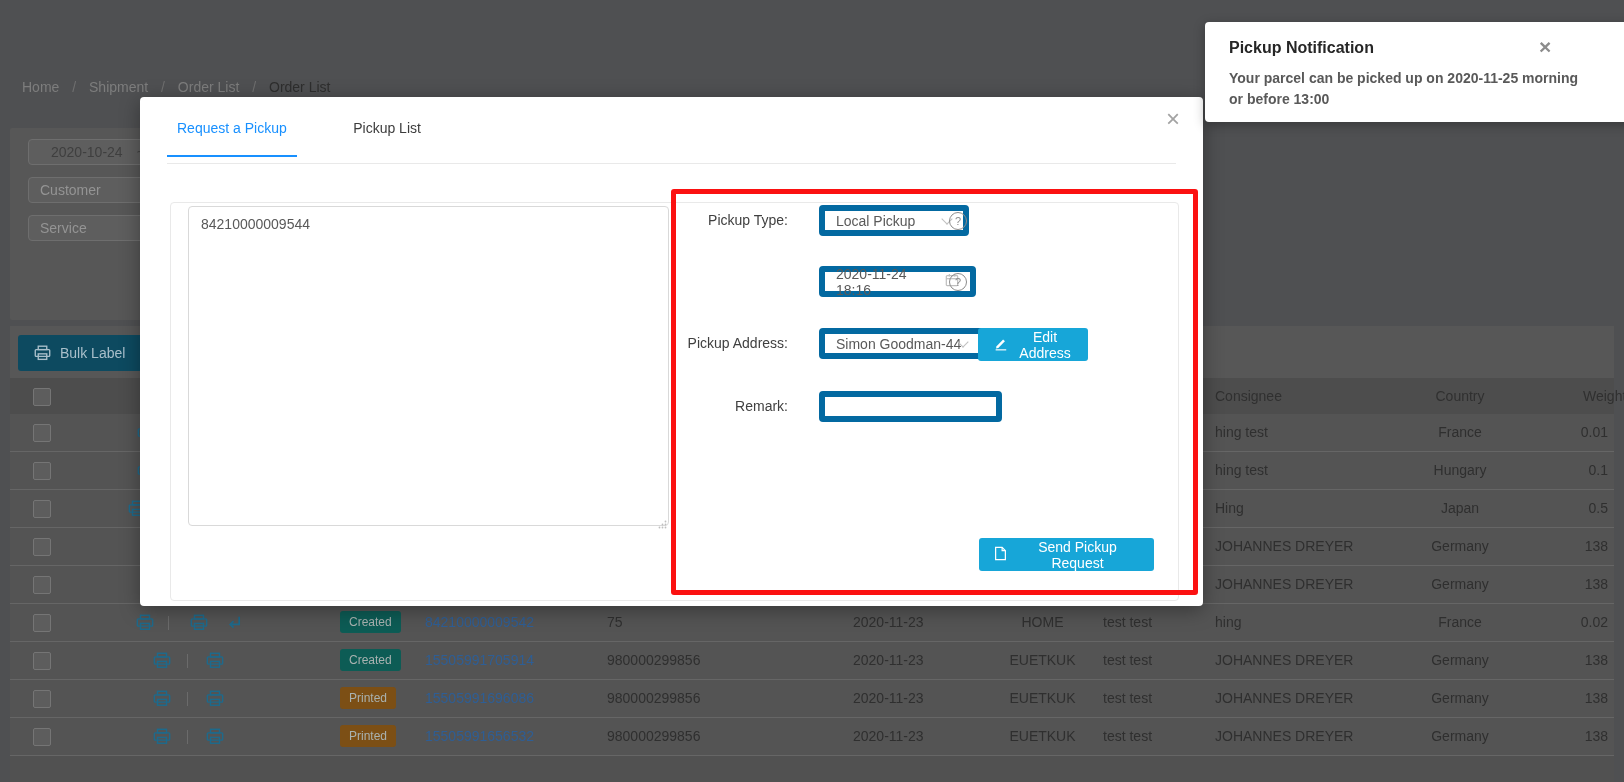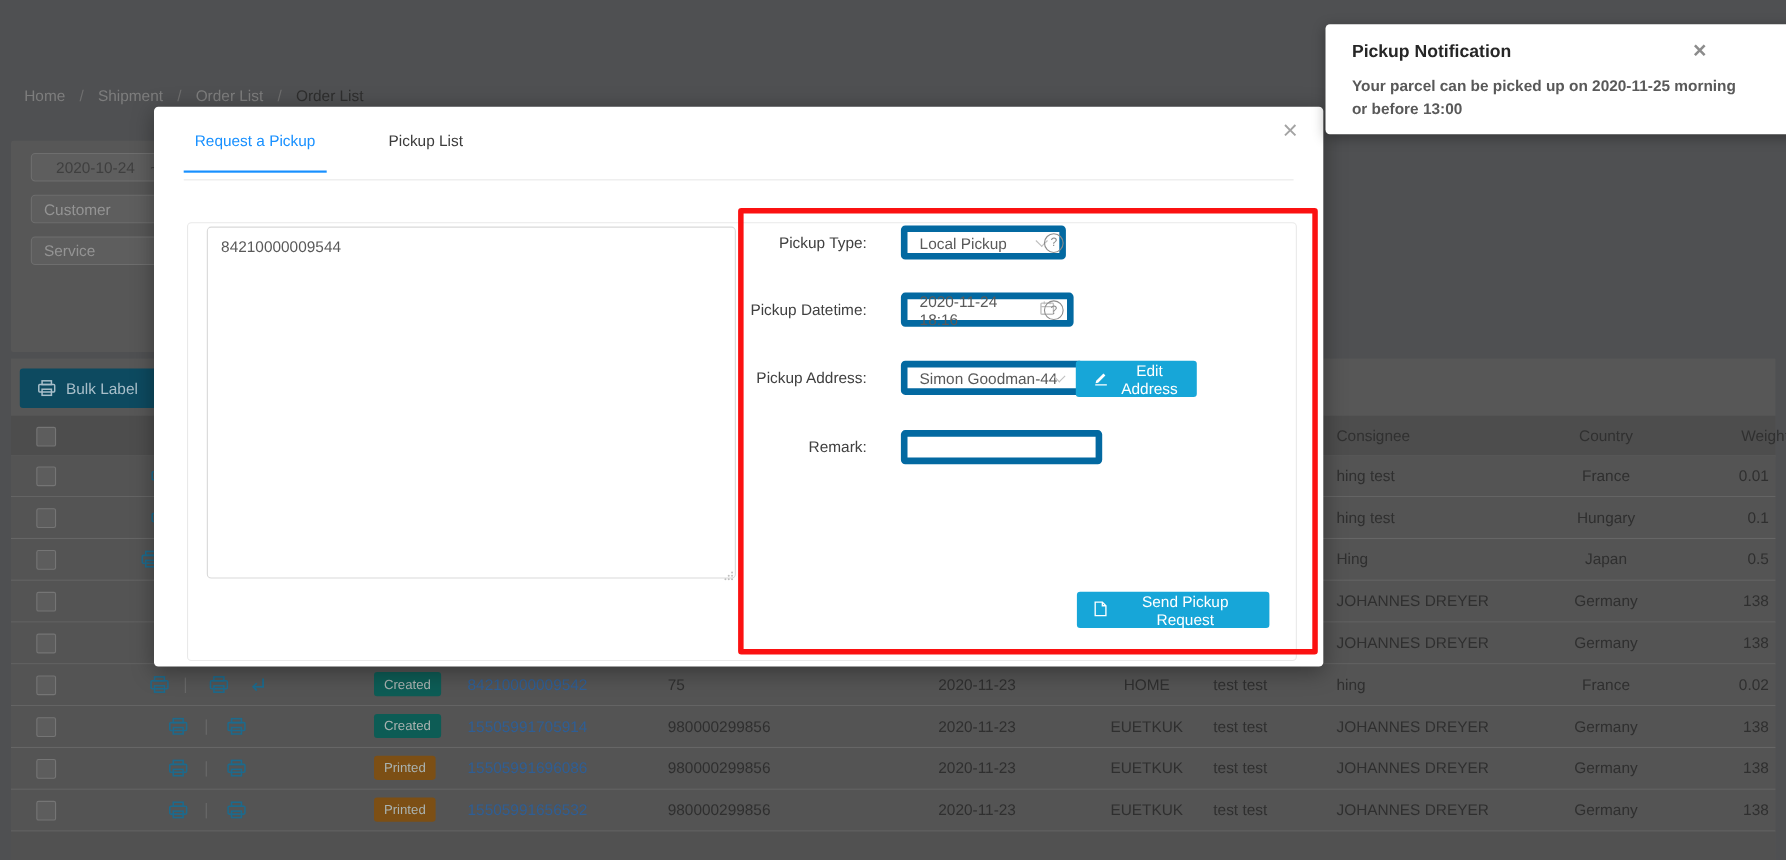--- a/index.html
+++ b/index.html
@@ -348,21 +348,20 @@
         </svg>
       </span>
 
       <span class="flabel r1">Pickup Type:</span>
       <div class="fctrl sel w-type r1">
         <span class="sel-text">Local Pickup</span>
         <span class="chev"></span>
       </div>
       <span class="help r1" style="top:9px">?</span>
 
-      <span class="flabel r2">Pickup Datetime:</span>
       <div class="fctrl w-dt r2">
         <span>2020-11-24 18:16</span>
         <span class="cal">
           <svg viewBox="0 0 16 16" width="14" height="14" fill="none" stroke="#bfbfbf" stroke-width="1.4">
             <rect x="1.5" y="3" width="13" height="11.5" rx="1"></rect>
               <line x1="1.5" y1="6.5" x2="14.5" y2="6.5"></line>
             <line x1="5" y1="1.2" x2="5" y2="4"></line>
               <line x1="11" y1="1.2" x2="11" y2="4"></line>
           </svg>
         </span>

